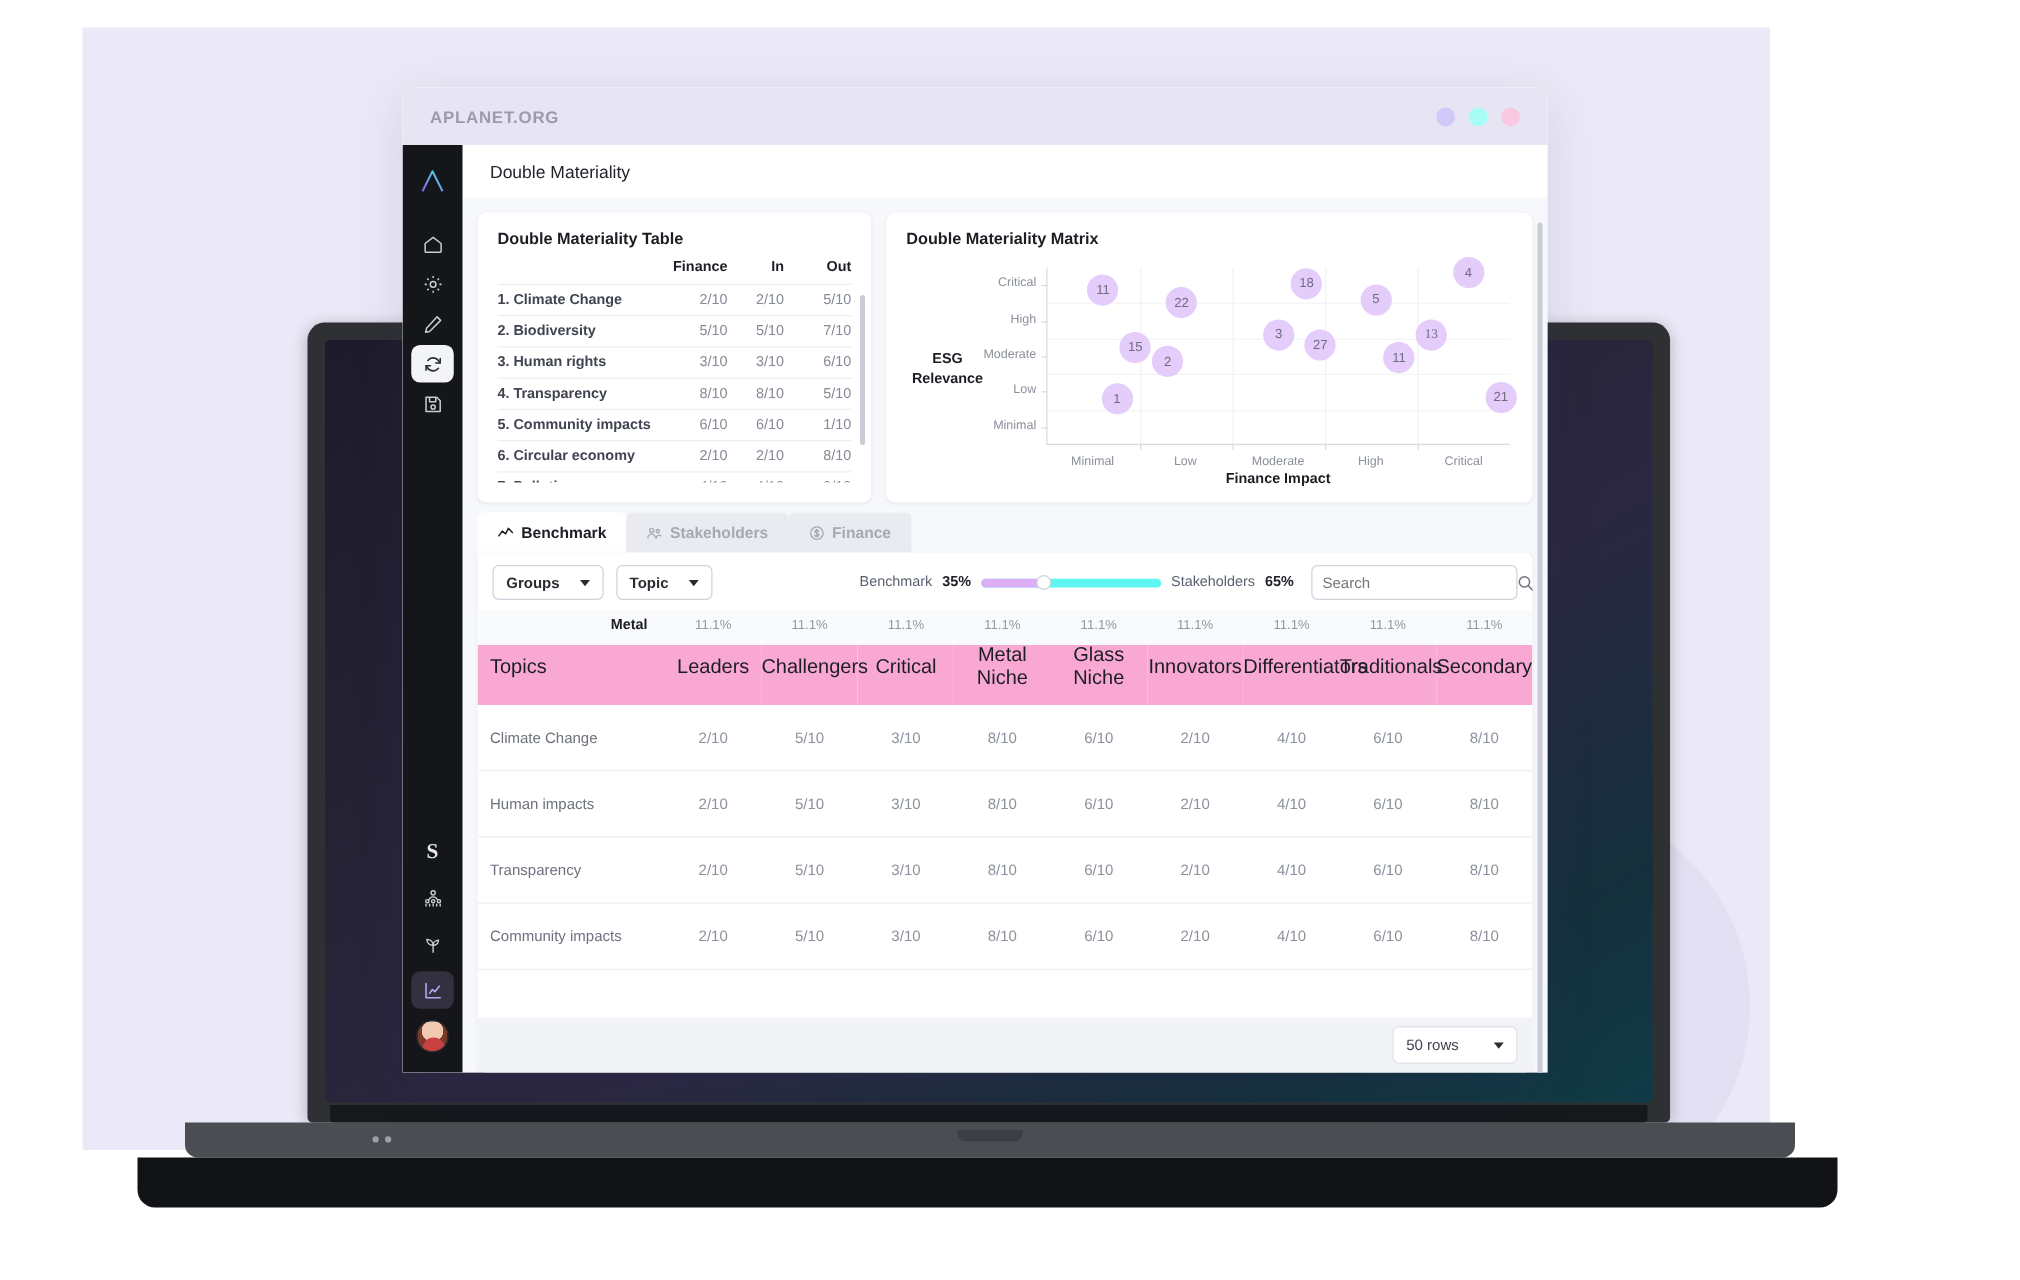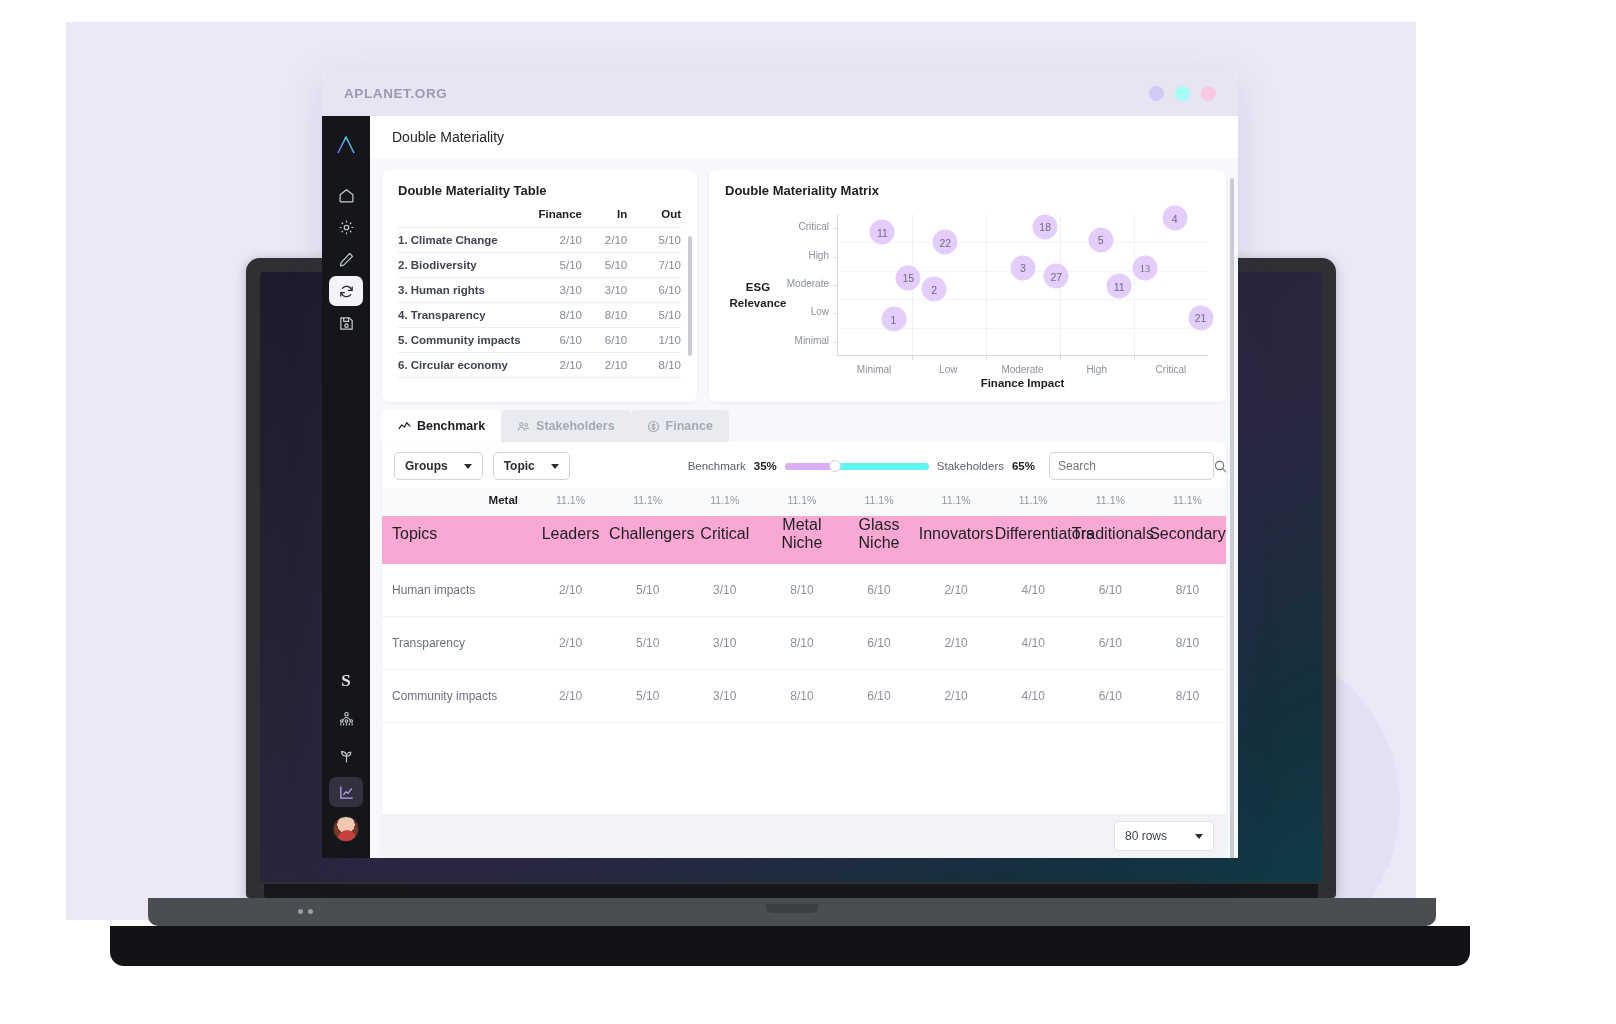--- a/index.html
+++ b/index.html
@@ -608,20 +608,32 @@
                     <th>Metal Niche</th>
                     <th>Glass Niche</th>
                     <th>Innovators</th>
                     <th>Differentiators</th>
                     <th>Traditionals</th>
                     <th>Secondary</th>
                   </tr>
               </thead>
               <tbody id="grid-body">
                   <tr>
+                    <td class="first">Climate Change</td>
+                    <td>2/10</td>
+                    <td>5/10</td>
+                    <td>3/10</td>
+                    <td>8/10</td>
+                    <td>6/10</td>
+                    <td>2/10</td>
+                    <td>4/10</td>
+                    <td>6/10</td>
+                    <td>8/10</td>
+                  </tr>
+                  <tr>
                     <td class="first">Human impacts</td>
                     <td>2/10</td>
                     <td>5/10</td>
                     <td>3/10</td>
                     <td>8/10</td>
                     <td>6/10</td>
                     <td>2/10</td>
                     <td>4/10</td>
                     <td>6/10</td>
                     <td>8/10</td>
@@ -649,21 +661,21 @@
                     <td>4/10</td>
                     <td>6/10</td>
                     <td>8/10</td>
                   </tr>
                 </tbody>
             </table>
           </div>
 
           <div class="footer">
             <div class="rows-select">
-              <span>80 rows</span>
+              <span>50 rows</span>
               <span class="caret"></span>
             </div>
           </div>
         </div>
 
       </div>
     </div>
 
     <div class="outer-scroll"></div>
   </div>

